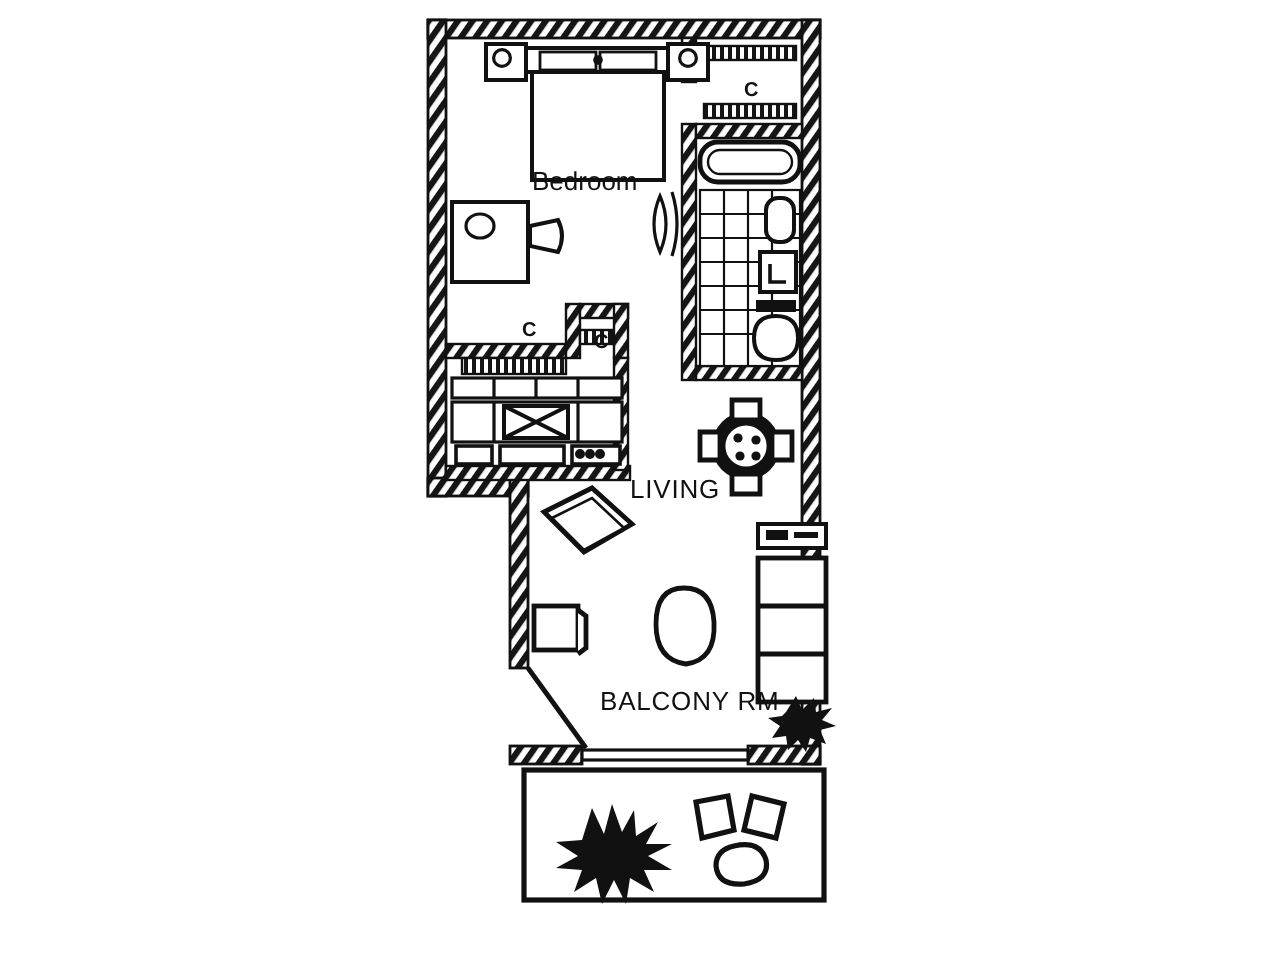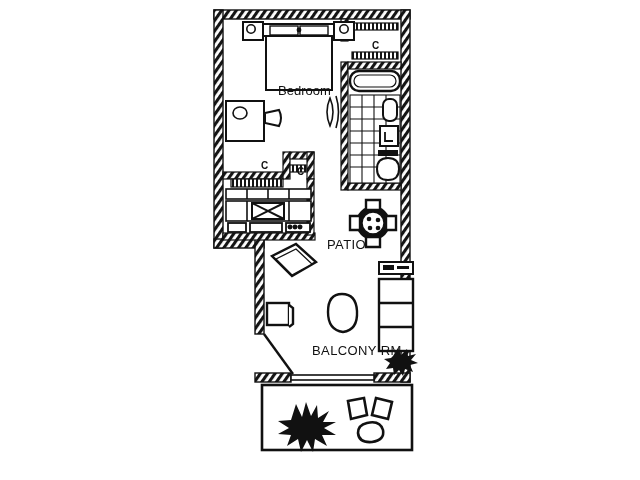--- a/index.html
+++ b/index.html
@@ -2,21 +2,21 @@
 <html><head>
 <meta charset="utf-8">
 <title>Floor Plan</title>
 <style>
   html,body{margin:0;padding:0;background:#ffffff;}
   body{width:640px;height:480px;overflow:hidden;
        font-family:"Liberation Sans",sans-serif;}
   #stage{position:relative;width:640px;height:480px;background:#fff;}
   #plan{position:absolute;left:0;top:0;}
   .lbl{position:absolute;color:#111;font-family:"Liberation Sans",sans-serif;
-       white-space:nowrap;line-height:1;margin-left:12px;}
+       white-space:nowrap;line-height:1;}
   #lbl-bedroom{left:266px;top:84px;font-size:13px;}
   #lbl-dining{left:315px;top:238px;font-size:13px;letter-spacing:.4px;}
   #lbl-living{left:300px;top:344px;font-size:13px;letter-spacing:.4px;}
   #lbl-patio{left:281px;top:393px;font-size:12.5px;letter-spacing:.2px;}
   .cl{position:absolute;font-size:10px;font-weight:bold;color:#111;}
   #cl-1{left:372px;top:40px;}
   #cl-2{left:261px;top:160px;}
   #cl-3{left:297px;top:166px;}
 </style>
 </head>
@@ -223,20 +223,20 @@
     <path d="M348 401 l16 -3 l3 17 l-16 4 z"></path>
     <path d="M376 398 l16 4 l-4 17 l-16 -4 z"></path>
   </g>
   <g fill="#ffffff" stroke="#111" stroke-width="2.6">
     <path d="M367 423 q13 -3 16 7 q2 10 -11 12 q-13 1 -14 -9 q0 -8 9 -10 z"></path>
   </g>
 
 </svg>
 
 <div class="lbl" id="lbl-bedroom">Bedroom</div>
-<div class="lbl" id="lbl-dining">PATIO</div>
+<div class="lbl" id="lbl-dining">LIVING</div>
 <div class="lbl" id="lbl-living">BALCONY RM</div>
 
 <div class="cl" id="cl-1">C</div>
 <div class="cl" id="cl-2">C</div>
 <div class="cl" id="cl-3">C</div>
 
 </div>
 
 </body></html>

